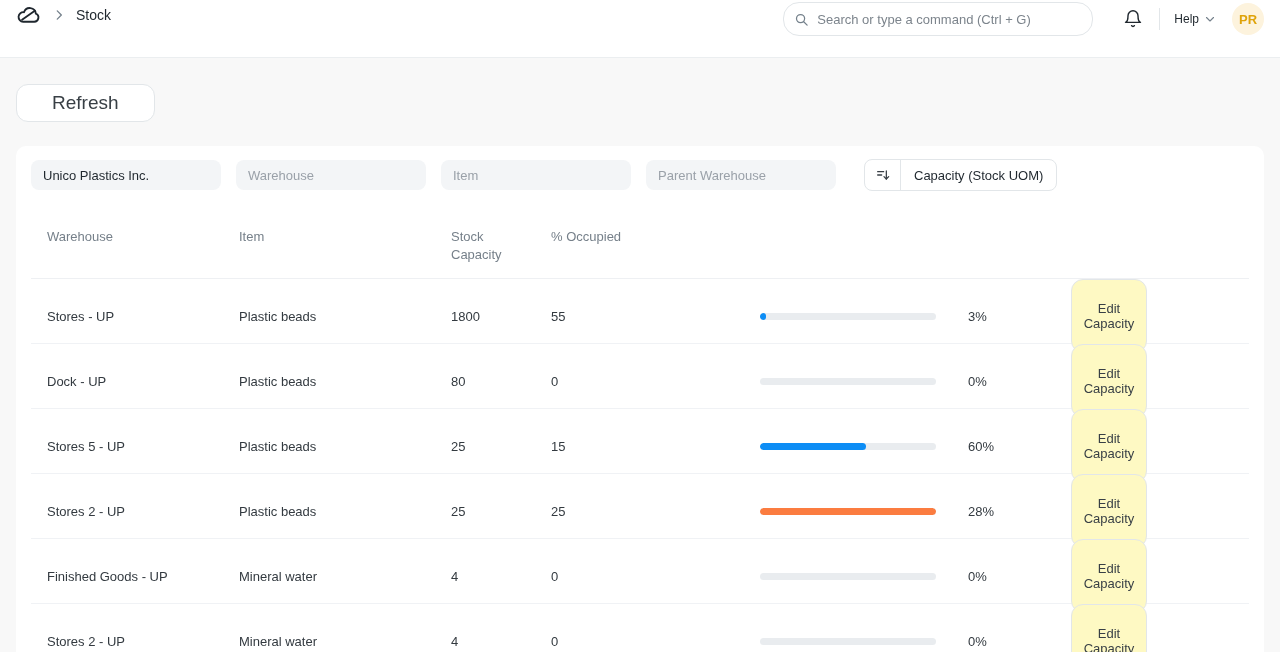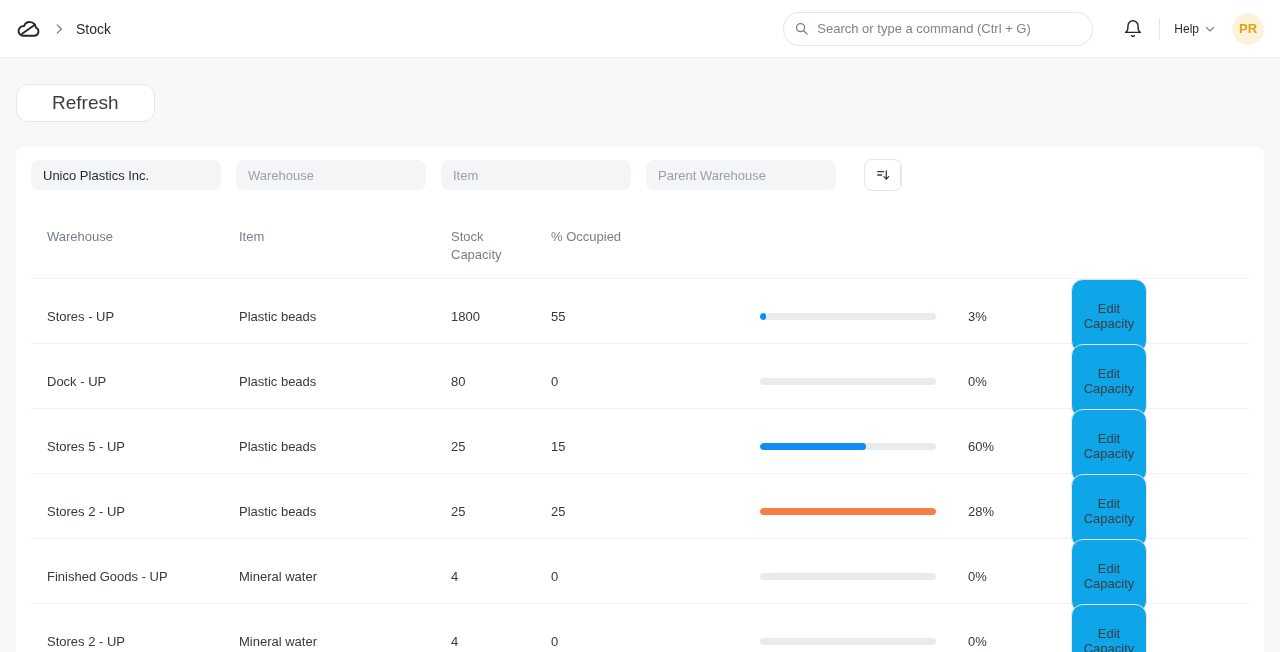--- a/index.html
+++ b/index.html
@@ -10,21 +10,21 @@
     color: #333a40;
     font-size: 13px;
   }
 
   
   .navbar {
     height: 58px;
     background: #ffffff;
     border-bottom: 1px solid #ebeef0;
     display: flex;
-    align-items: center;
+    align-items: flex-start;
     padding: 2px 16px;
   }
   .nav-left { display: flex; align-items: center; gap: 10px; }
   .logo { width: 26px; height: 26px; display: flex; align-items: center; cursor: pointer; }
   .crumb-chevron { color: #74808b; display: flex; align-items: center; }
   .crumb-label { font-size: 14px; font-weight: 500; color: #1f272e; cursor: pointer; }
 
   .nav-right { margin-left: auto; display: flex; align-items: center; }
   .search-box {
     width: 310px; height: 34px;
@@ -143,21 +143,21 @@
   .progress-track {
     width: 176px; height: 7px;
     background: #e9ecef;
     border-radius: 99px;
     overflow: hidden;
   }
   .progress-fill { height: 100%; border-radius: 99px; }
   .pct-cell { padding-left: 32px; }
   .edit-btn {
     width: 76px;
-    background: #0ea5e9;
+    background: #fef9c3;
     border: 1px solid #e2e6e9;
     border-radius: 12px;
     font-family: inherit; font-size: 13px; color: #383f45;
     line-height: 15px;
     padding: 21px 4px;
     cursor: pointer;
     text-align: center;
   }
 </style>
 </head>
@@ -230,20 +230,21 @@
       <button class="sort-icon-seg">
         <span style="display:flex;">
           <svg width="16" height="16" viewBox="0 0 24 24" fill="none" stroke="#383f45" stroke-width="1.9" stroke-linecap="round" stroke-linejoin="round">
             <line x1="4" y1="7" x2="13" y2="7"></line>
             <line x1="4" y1="12" x2="10" y2="12"></line>
             <line x1="17" y1="6" x2="17" y2="18"></line>
             <polyline points="13.5 14.5 17 18 20.5 14.5"></polyline>
           </svg>
         </span>
       </button>
+      <button class="sort-label-seg">Capacity (Stock UOM)</button>
     </div>
   </div>
 
   <div class="table">
     <div class="tgrid thead">
       <div class="hcell">Warehouse</div>
       <div class="hcell">Item</div>
       <div class="hcell">Stock Capacity</div>
       <div class="hcell">% Occupied</div>
       <div></div>

